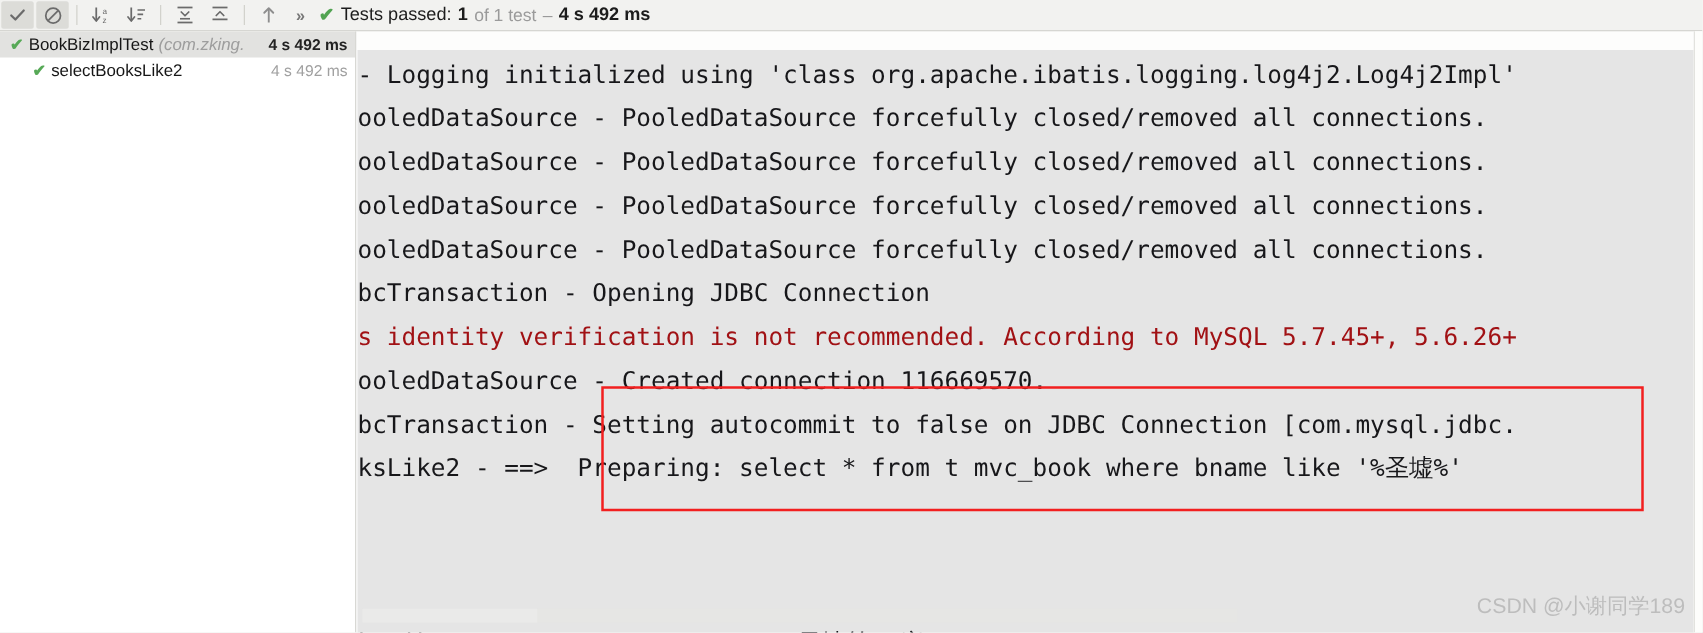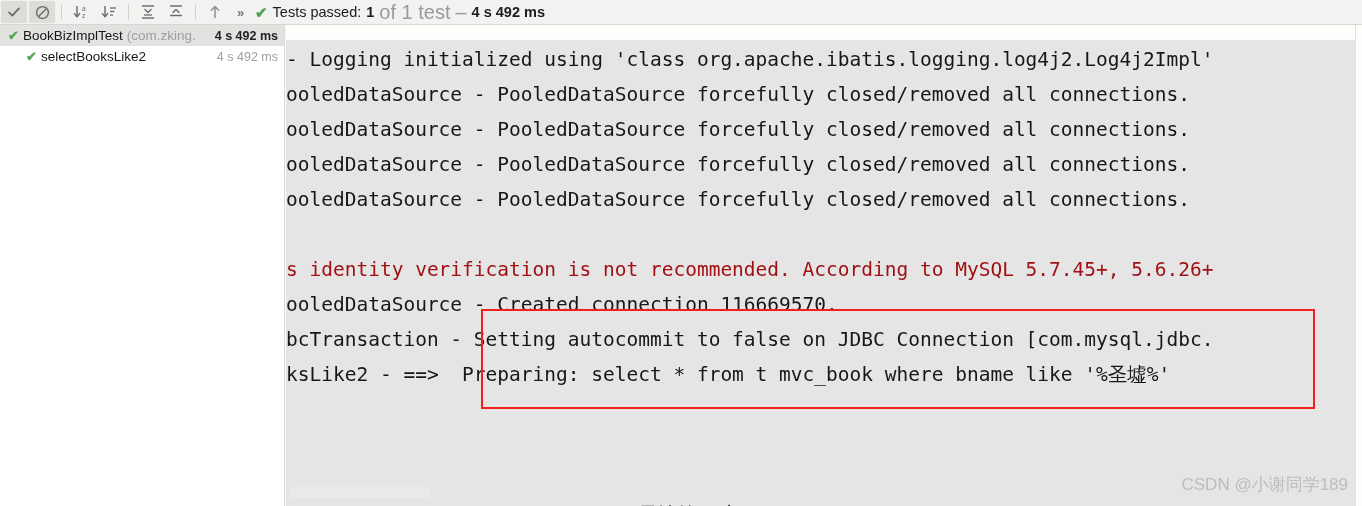--- a/index.html
+++ b/index.html
@@ -23,37 +23,37 @@
   }
   .tb-btn.pressed{background:#dcdcd8;}
   .tb-sep{width:1px;height:16px;background:#d2d2cc;margin:0 5px;}
   .tb-icon svg{display:block;}
   .tb-more{
     color:#777;font-size:13px;font-weight:bold;width:22px;text-align:center;letter-spacing:-1px;
   }
   .tb-status{display:flex;align-items:center;gap:5px;margin-left:4px;white-space:nowrap;}
   .check-green{color:#51a351;font-size:15px;font-weight:bold;line-height:1;}
   .tb-status .bold{color:#1c1c1c;font-size:14.5px;font-weight:normal;}
-  .tb-status .dim{color:#9a9a9a;font-size:20px;}
+  .tb-status .dim{color:#9a9a9a;font-size:14px;}
   .tb-status .num{color:#1c1c1c;font-size:14.5px;font-weight:bold;}
 
   
   .tree{
     position:absolute;left:0;top:25px;width:285px;height:481px;
     background:#ffffff;box-sizing:border-box;
     border-right:1px solid #d8d8d4;
   }
   .tree-row{
     position:relative;height:21px;display:flex;align-items:center;
     font-size:13.5px;color:#1d1d1d;box-sizing:border-box;padding-right:4px;
   }
   .tree-row.selected{background:#e2e2e0;}
   .tree-row .ck{color:#57a957;font-size:13px;font-weight:bold;line-height:1;margin-right:4px;}
   .tree-row .nm{color:#161616;}
-  .tree-row .pkg{color:#9d9d9d;margin-left:4px;}
+  .tree-row .pkg{color:#9d9d9d;margin-left:4px;font-style:italic;}
   .tree-row .dur{position:absolute;right:6px;font-size:12.5px;}
   .tree-row.selected .dur{color:#222;font-weight:bold;}
   .tree-row .dur.light{color:#a0a0a0;}
   .indent1{padding-left:8px;}
   .indent2{padding-left:26px;}
 
   
   .console{
     position:absolute;left:286px;top:40px;width:1069px;height:481px;
     background:#e5e5e5;overflow:hidden;
@@ -189,20 +189,21 @@
     </div>
 
   </div>
 
   <div class="console">
     <div class="cline" style="top:10px">- Logging initialized using 'class org.apache.ibatis.logging.log4j2.Log4j2Impl'</div>
     <div class="cline" style="top:45px">ooledDataSource - PooledDataSource forcefully closed/removed all connections.</div>
     <div class="cline" style="top:80px">ooledDataSource - PooledDataSource forcefully closed/removed all connections.</div>
     <div class="cline" style="top:115px">ooledDataSource - PooledDataSource forcefully closed/removed all connections.</div>
     <div class="cline" style="top:150px">ooledDataSource - PooledDataSource forcefully closed/removed all connections.</div>
+    <div class="cline" style="top:185px">bcTransaction - Opening JDBC Connection</div>
     <div class="cline warn" style="top:220px">s identity verification is not recommended. According to MySQL 5.7.45+, 5.6.26+</div>
     <div class="cline" style="top:255px">ooledDataSource - Created connection 116669570.</div>
     <div class="cline" style="top:290px">bcTransaction - Setting autocommit to false on JDBC Connection [com.mysql.jdbc.</div>
     <div class="cline" style="top:325px">ksLike2 - ==&gt;  Preparing: select * from t mvc_book where bname like '%圣墟%'</div>
     <div class="cline" style="top:465px">ksLike2 - &lt;==        Row: 34, 圣墟第34章, 34</div>
   </div>
 
   <div class="bottom-strip2"></div>
   <div class="bottom-strip"></div>
 

